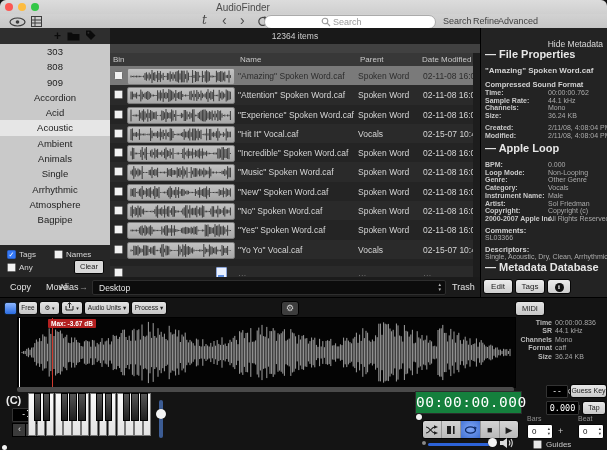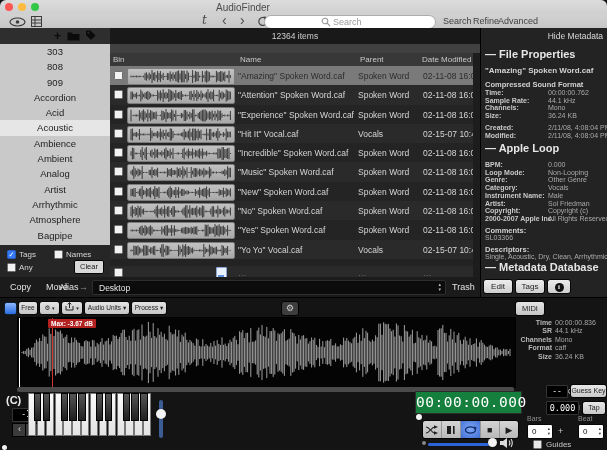--- a/index.html
+++ b/index.html
@@ -45,21 +45,21 @@
   .row .ctext{position:absolute;top:5px;font-size:8.5px;color:#d6d6d6;white-space:nowrap;}
   .row.selected .ctext{color:#2c2c2c;}
   .c-name{left:128px;}.c-parent{left:248px;}.c-date{left:313px;width:58px;overflow:hidden;}
   .partialrow{left:110px;top:266px;width:370px;height:11px;background:#2a2a2a;overflow:hidden;}
   .partialrow .ctext{position:absolute;top:2px;font-size:8.5px;color:#6f6f6f;}
   .docicon{position:absolute;left:106px;top:1px;width:9px;height:11px;background:#eaf1ff;border-radius:1px;border:0.5px solid #8aa4d8;}
   .docicon::after{content:"";position:absolute;left:1px;bottom:1px;width:6px;height:3px;background:#5f8fe0;}
   .scrollstrip{left:473px;top:53px;width:7px;height:224px;background:#1d1d1d;}
   
   .meta{left:480px;top:28px;width:127px;height:269px;background:#232323;border-left:1px solid #000;}
-  .meta .hdm{position:absolute;right:5px;top:3px;font-size:8.5px;color:#dcdcdc;}
+  .meta .hdm{position:absolute;right:5px;top:11px;font-size:8.5px;color:#dcdcdc;}
   .sech{position:absolute;left:4px;font-size:11px;font-weight:bold;color:#e6e6e6;white-space:nowrap;}
   .mbold{position:absolute;left:4px;font-size:7.5px;font-weight:bold;color:#d2d2d2;white-space:nowrap;}
   .kv{position:absolute;left:4px;width:120px;display:grid;grid-template-columns:63px 1fr;}
   .kv .kl{font-size:7px;font-weight:bold;color:#c9c9c9;line-height:7.7px;white-space:nowrap;}
   .kv .kvv{font-size:7px;color:#ababab;line-height:7.7px;white-space:nowrap;}
   .mplain{position:absolute;left:4px;font-size:7px;color:#ababab;white-space:nowrap;}
   .mbtn{position:absolute;height:13px;background:linear-gradient(#ececec,#cfcfcf);border-radius:3px;font-size:8px;color:#1d1d1d;text-align:center;line-height:13px;border:1px solid #060606;}
   .infodot{display:inline-block;width:9px;height:9px;background:#111;color:#fff;border-radius:50%;font-size:7px;line-height:9px;font-weight:bold;font-family:"Liberation Serif",serif;}
   
   .transfer{left:0;top:277px;width:480px;height:20px;background:#1b1b1b;}
@@ -159,24 +159,23 @@
   <div class="abs itemsbar">12364 items</div>
 
   <div class="abs sblist">
 
   <div class="sb-item">303</div>
       <div class="sb-item">808</div>
       <div class="sb-item">909</div>
       <div class="sb-item">Accordion</div>
       <div class="sb-item">Acid</div>
       <div class="sb-item selected">Acoustic</div>
-      <div class="sb-item">Ambience</div>
       <div class="sb-item">Ambient</div>
-      <div class="sb-item">Analog</div>
-      <div class="sb-item">Artist</div>
+      <div class="sb-item">Animals</div>
+      <div class="sb-item">Single</div>
       <div class="sb-item">Arrhythmic</div>
       <div class="sb-item">Atmosphere</div>
       <div class="sb-item">Bagpipe</div>
     </div>
   <div class="abs filterbox">
     <div class="abs cb checked" style="left:7px;top:5px;"><span>✓</span></div>
     <div class="abs cblbl" style="left:19px;top:5px;">Tags</div>
     <div class="abs cb" style="left:54px;top:5px;"></div>
     <div class="abs cblbl" style="left:66px;top:5px;">Names</div>
     <div class="abs cb" style="left:7px;top:18px;"></div>

